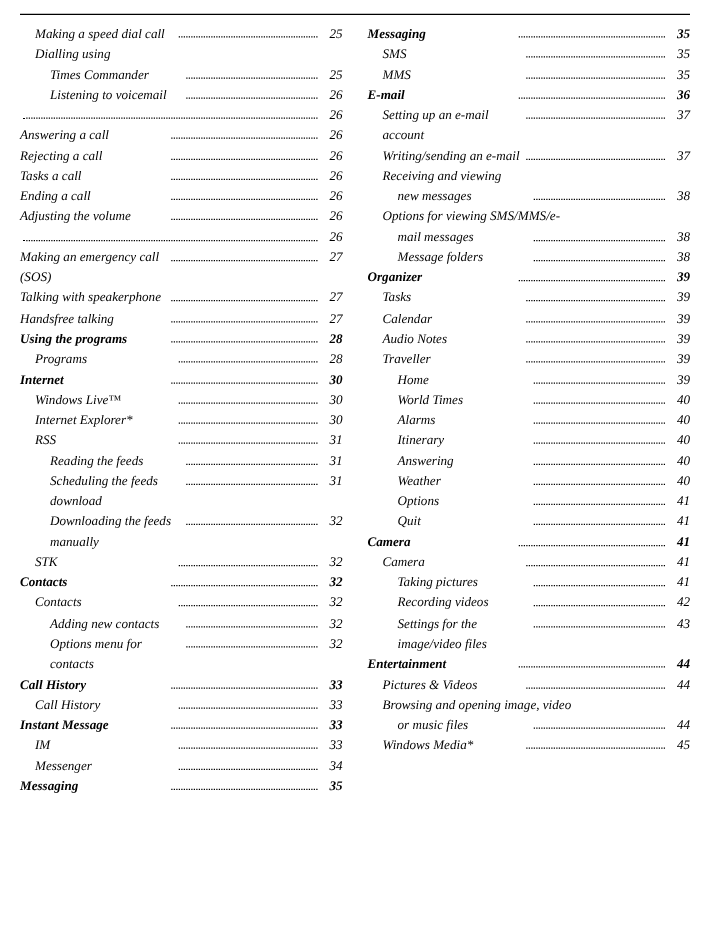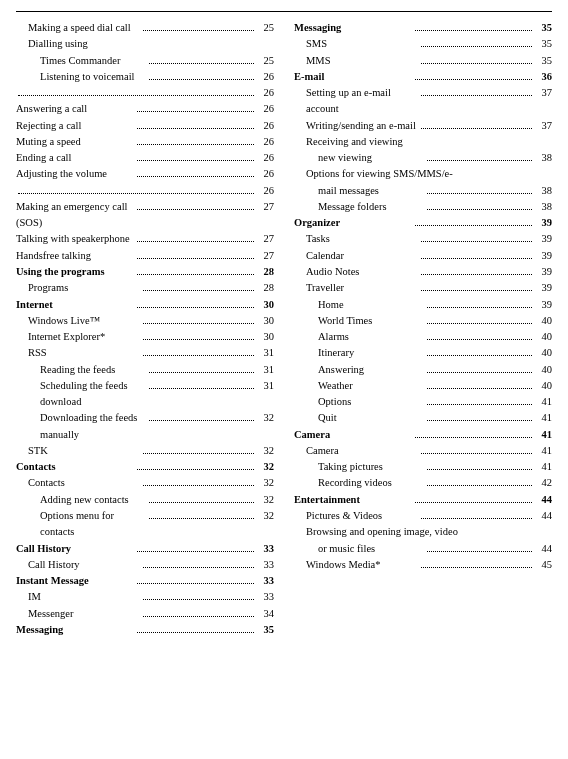--- a/index.html
+++ b/index.html
@@ -31,20 +31,21 @@
     .header-title {
       font-weight: bold;
       font-size: 12px;
     }
     .toc-columns {
       display: flex;
       gap: 20px;
     }
     .toc-col {
       flex: 1;
+      font-style: italic;
     }
     .toc-entry {
       display: flex;
       justify-content: space-between;
       align-items: baseline;
       line-height: 1.55;
       font-size: 10.5px;
     }
     .toc-entry .label {
       flex: 1;
@@ -101,21 +102,21 @@
         <span class="label">Answering a call</span>
         <span class="dots"></span>
         <span class="page-num">26</span>
       </div>
       <div class="toc-entry">
         <span class="label">Rejecting a call</span>
         <span class="dots"></span>
         <span class="page-num">26</span>
       </div>
       <div class="toc-entry">
-        <span class="label">Muting a speed</span>
+        <span class="label">Tasks a call</span>
         <span class="dots"></span>
         <span class="page-num">26</span>
       </div>
       <div class="toc-entry">
         <span class="label">Ending a call</span>
         <span class="dots"></span>
         <span class="page-num">26</span>
       </div>
       <div class="toc-entry">
         <span class="label">Adjusting the volume</span>
@@ -270,21 +271,21 @@
       </div>
       <div class="toc-entry">
         <span class="label indent1">Writing/sending an e-mail</span>
         <span class="dots"></span>
         <span class="page-num">37</span>
       </div>
       <div class="toc-entry">
         <span class="label indent1">Receiving and viewing</span>
       </div>
       <div class="toc-entry">
-        <span class="label indent2">new viewing</span>
+        <span class="label indent2">new messages</span>
         <span class="dots"></span>
         <span class="page-num">38</span>
       </div>
       <div class="toc-entry">
         <span class="label indent1">Options for viewing SMS/MMS/e-</span>
       </div>
       <div class="toc-entry">
         <span class="label indent2">mail messages</span>
         <span class="dots"></span>
         <span class="page-num">38</span>
@@ -371,20 +372,25 @@
       </div>
       <div class="toc-entry">
         <span class="label indent2">Taking pictures</span>
         <span class="dots"></span>
         <span class="page-num">41</span>
       </div>
       <div class="toc-entry">
         <span class="label indent2">Recording videos</span>
         <span class="dots"></span>
         <span class="page-num">42</span>
+      </div>
+      <div class="toc-entry">
+        <span class="label indent2">Settings for the image/video files</span>
+        <span class="dots"></span>
+        <span class="page-num">43</span>
       </div>
       <div class="toc-entry bold-entry">
         <span class="label">Entertainment</span>
         <span class="dots"></span>
         <span class="page-num">44</span>
       </div>
       <div class="toc-entry">
         <span class="label indent1">Pictures &amp; Videos</span>
         <span class="dots"></span>
         <span class="page-num">44</span>

